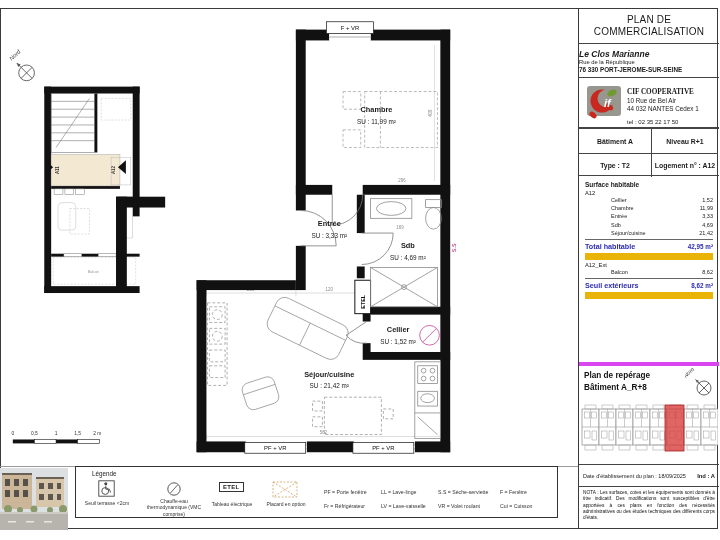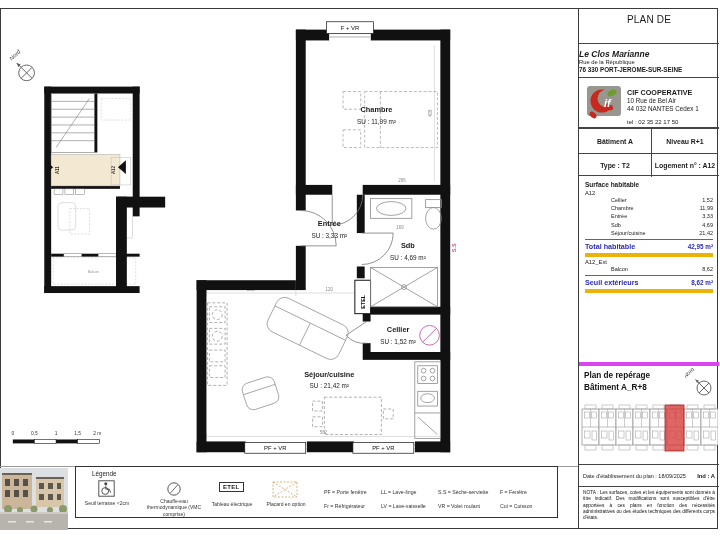--- a/index.html
+++ b/index.html
@@ -13,33 +13,33 @@
   .sec{position:absolute;left:0;width:140px;box-sizing:border-box;border-bottom:1px solid #444;}
   .title-sec{top:0;height:36px;text-align:center;padding-top:6px;}
   .title-sec div{font-weight:normal;font-size:10px;line-height:12px;letter-spacing:.2px;}
   .prog-sec{top:36px;height:34px;text-align:left;padding-top:5px;}
   .prog-name{font-weight:bold;font-style:italic;font-size:8.5px;line-height:10px;}
   .prog-street{font-size:5.8px;line-height:7px;color:#222;}
   .prog-city{font-size:6.3px;line-height:8px;font-weight:bold;}
   .logo-sec{top:70px;height:50px;}
   .logo-box{position:absolute;left:6px;top:8px;}
   .co-text{position:absolute;left:48px;top:10px;}
-  .co-name{font-weight:bold;font-size:7.2px;line-height:9px;}
+  .co-name{font-weight:bold;font-size:7.2px;line-height:9px;font-family:Liberation Serif, serif;}
   .co-line{font-size:6.3px;line-height:8px;}
   .co-tel{font-size:6px;line-height:8px;margin-top:5px;color:#222;}
   .tbl-sec{top:120px;height:48px;display:grid;grid-template-columns:72px 67px;grid-template-rows:24px 24px;border-top:1px solid #444;}
   .tbl-sec .cell{display:flex;align-items:center;justify-content:center;font-weight:bold;font-size:6.9px;box-sizing:border-box;}
   .tbl-sec .c2{border-left:1px solid #444;}
   .tbl-sec .r2{border-top:1px solid #444;}
   .surf-sec{top:168px;height:186px;border-bottom:none;padding:5px 6px 0 6px;}
   .surf-title{font-size:6.5px;font-weight:bold;}
   .surf-group{font-size:5.8px;margin-top:2px;}
   .srow{display:flex;justify-content:space-between;font-size:5.5px;line-height:8.2px;}
   .srow .n{padding-left:26px;}
-  .trow{display:flex;justify-content:space-between;align-items:center;height:13px;border-top:1px solid #666;border-bottom:4px solid #eab308;margin-top:2px;}
+  .trow{display:flex;justify-content:space-between;align-items:center;height:13px;border-top:1px solid #666;border-bottom:7px solid #eab308;margin-top:2px;}
   .trow .tl{font-size:7.2px;font-weight:bold;color:#2b2bb0;}
   .trow .tv{font-size:6.3px;font-weight:bold;color:#2b2bb0;}
   .rep-sec{top:354px;height:103px;border-top:4px solid #d946ef;}
   .rep-t{position:absolute;left:5px;font-size:8.2px;font-weight:bold;color:#111;}
   .date-sec{top:457px;height:22px;display:flex;align-items:center;justify-content:space-between;padding:0 4px;}
   .date-l{font-size:5.5px;}
   .date-i{font-size:5.8px;font-weight:bold;}
   .nota-sec{top:479px;height:42px;border-bottom:none;padding:3px 4px;}
   .nota-sec div{font-size:4.8px;line-height:1.32;text-align:justify;color:#111;}
   
@@ -381,20 +381,21 @@
     <div class="lg-abbr" style="left:362px;top:36px;">VR = Volet roulant</div>
     <div class="lg-abbr" style="left:424px;top:22px;">F = Fenêtre</div>
     <div class="lg-abbr" style="left:424px;top:36px;">Cui = Cuisson</div>
   </div>
 
   <div class="vdiv"></div>
   <div id="panel">
 
     <div class="sec title-sec">
       <div>PLAN DE</div>
+      <div>COMMERCIALISATION</div>
     </div>
 
     <div class="sec prog-sec">
       <div class="prog-name">Le Clos Marianne</div>
       <div class="prog-street">Rue de la République</div>
       <div class="prog-city">76 330 PORT-JEROME-SUR-SEINE</div>
     </div>
 
     <div class="sec logo-sec">
       <svg class="logo-box" width="38" height="34" viewBox="0 0 38 34">

